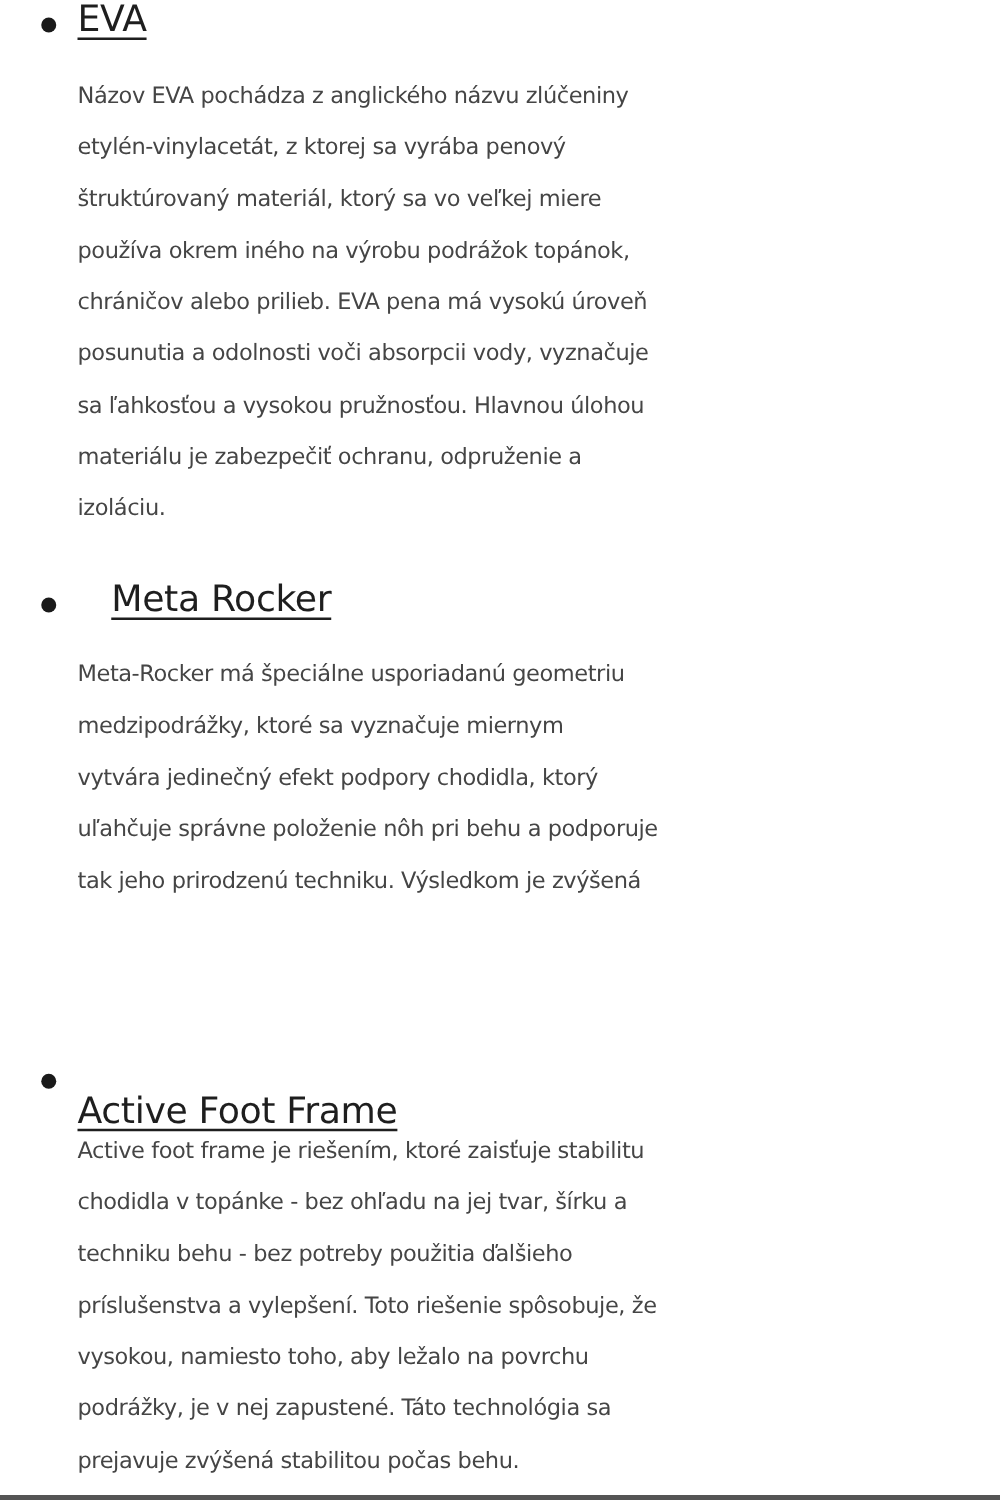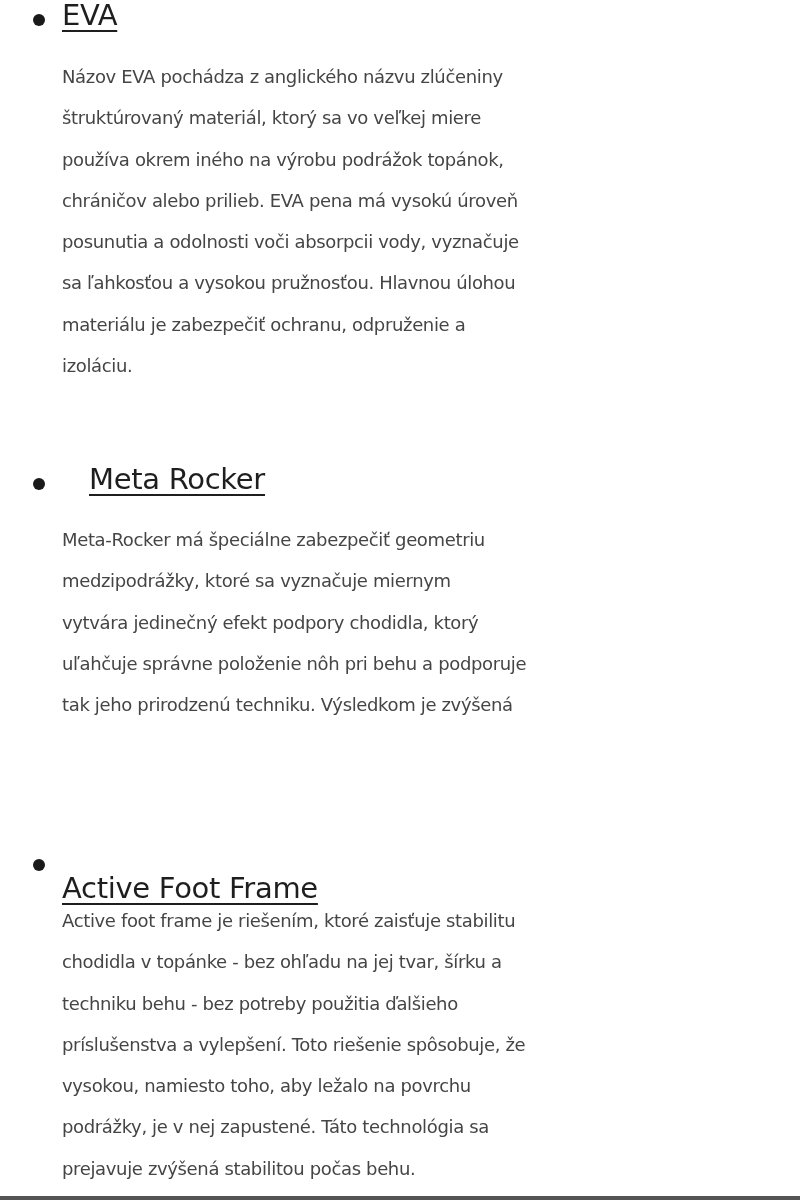--- a/index.html
+++ b/index.html
@@ -37,35 +37,36 @@
   </style>
 </head>
 <body>
 
 <div class="heading-row" style="top:0px;">
   <span class="bullet" style="top:14px;"></span>
   <span class="heading" style="top:-2px;">EVA</span>
 </div>
 <div class="para" style="top:56px;">
   <div class="line">Názov EVA pochádza z anglického názvu zlúčeniny</div>
+  <div class="line">etylén-vinylacetát, z ktorej sa vyrába penový</div>
   <div class="line">štruktúrovaný materiál, ktorý sa vo veľkej miere</div>
   <div class="line">používa okrem iného na výrobu podrážok topánok,</div>
   <div class="line">chráničov alebo prilieb. EVA pena má vysokú úroveň</div>
   <div class="line">posunutia a odolnosti voči absorpcii vody, vyznačuje</div>
   <div class="line">sa ľahkosťou a vysokou pružnosťou. Hlavnou úlohou</div>
   <div class="line">materiálu je zabezpečiť ochranu, odpruženie a</div>
   <div class="line">izoláciu.</div>
 </div>
 
 <div class="heading-row" style="top:462px;">
   <span class="bullet" style="top:16px;"></span>
   <span class="heading" style="top:0px;margin-left:27px;">Meta Rocker</span>
 </div>
 <div class="para" style="top:519px;">
-  <div class="line">Meta-Rocker má špeciálne zabezpečiť geometriu</div>
+  <div class="line">Meta-Rocker má špeciálne usporiadanú geometriu</div>
   <div class="line">medzipodrážky, ktoré sa vyznačuje miernym</div>
   <div class="line">vytvára jedinečný efekt podpory chodidla, ktorý</div>
   <div class="line">uľahčuje správne položenie nôh pri behu a podporuje</div>
   <div class="line">tak jeho prirodzenú techniku. Výsledkom je zvýšená</div>
 </div>
 
 <div class="heading-row" style="top:843px;">
   <span class="bullet" style="top:16px;"></span>
   <span class="heading" style="top:0px;margin-top:28px;">Active Foot Frame</span>
 </div>

